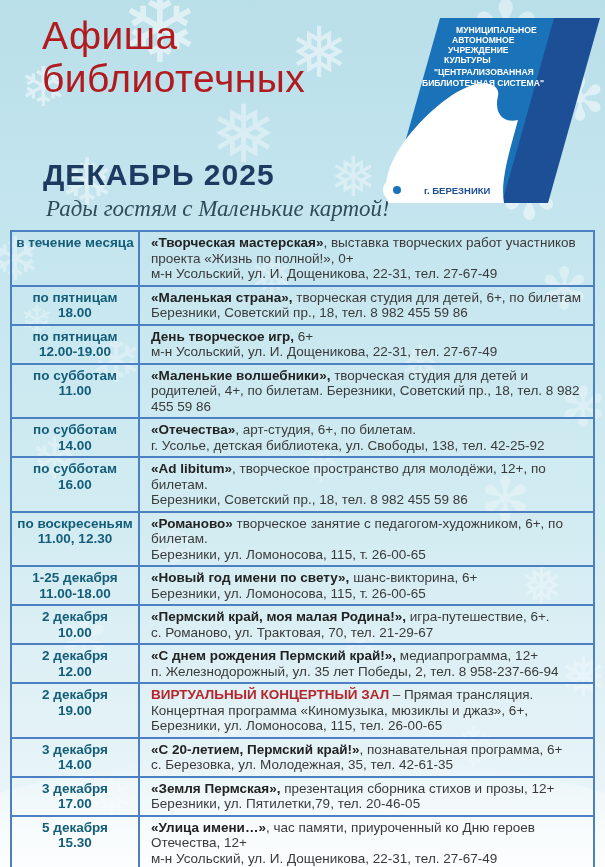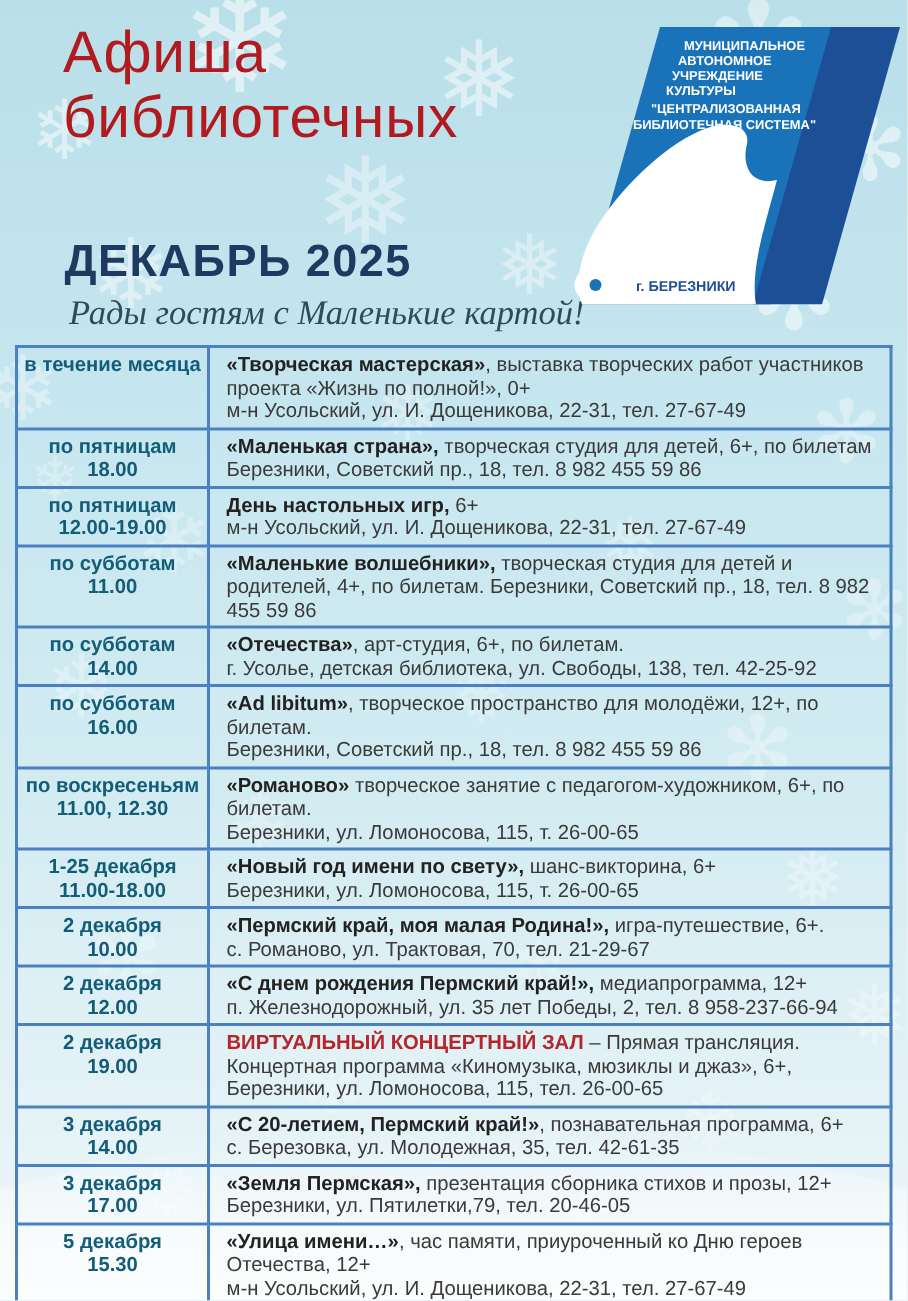--- a/index.html
+++ b/index.html
@@ -149,21 +149,21 @@
               <div>по пятницам</div>
               <div>18.00</div>
             </td>
             <td class="desc"><strong>«Маленькая страна»,</strong><span> творческая студия для детей, 6+, по билетам</span><br><span>Березники, Советский пр., 18, тел. 8 982 455 59 86</span></td>
           </tr>
           <tr>
             <td class="when">
               <div>по пятницам</div>
               <div>12.00-19.00</div>
             </td>
-            <td class="desc"><strong>День настольных игр,</strong><span> 6+</span><br><span>м-н Усольский, ул. И. Дощеникова, 22-31, тел. 27-67-49</span></td>
+            <td class="desc"><strong>День творческое игр,</strong><span> 6+</span><br><span>м-н Усольский, ул. И. Дощеникова, 22-31, тел. 27-67-49</span></td>
           </tr>
           <tr>
             <td class="when">
               <div>по субботам</div>
               <div>11.00</div>
             </td>
             <td class="desc"><strong>«Маленькие волшебники»,</strong><span> творческая студия для детей и родителей, 4+, по билетам. Березники, Советский пр., 18, тел. 8 982 455 59 86</span></td>
           </tr>
           <tr>
             <td class="when">

